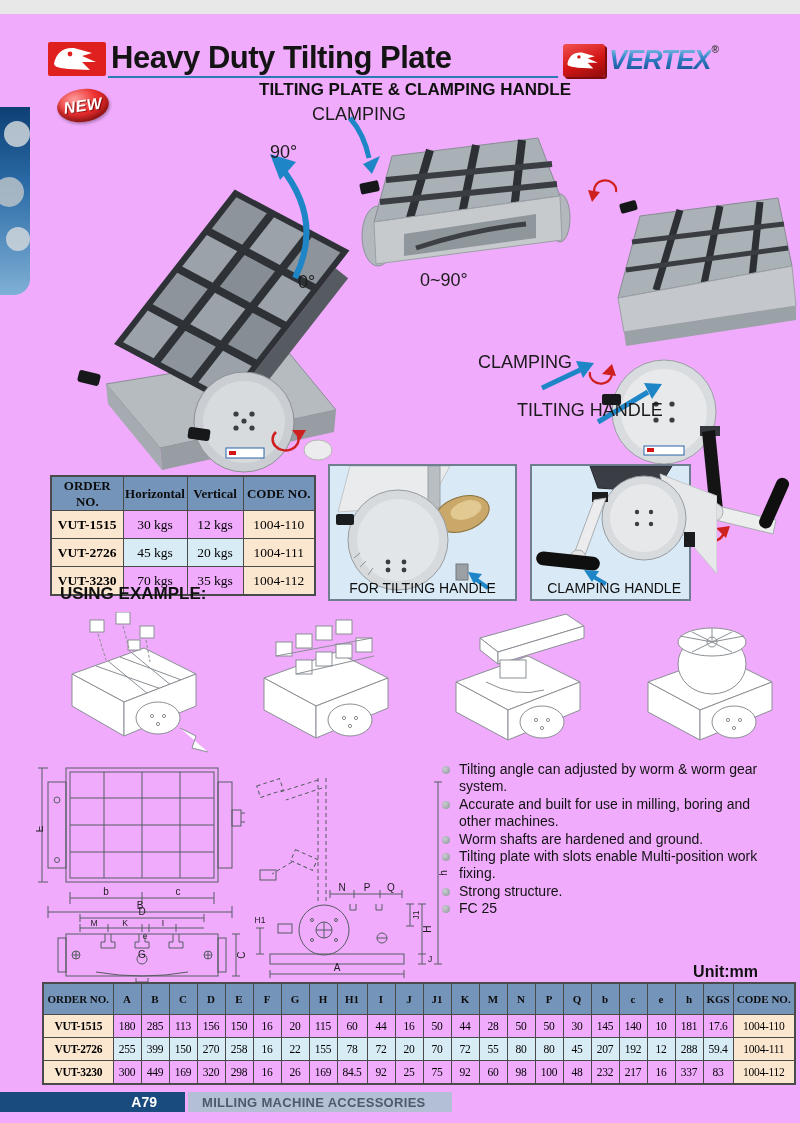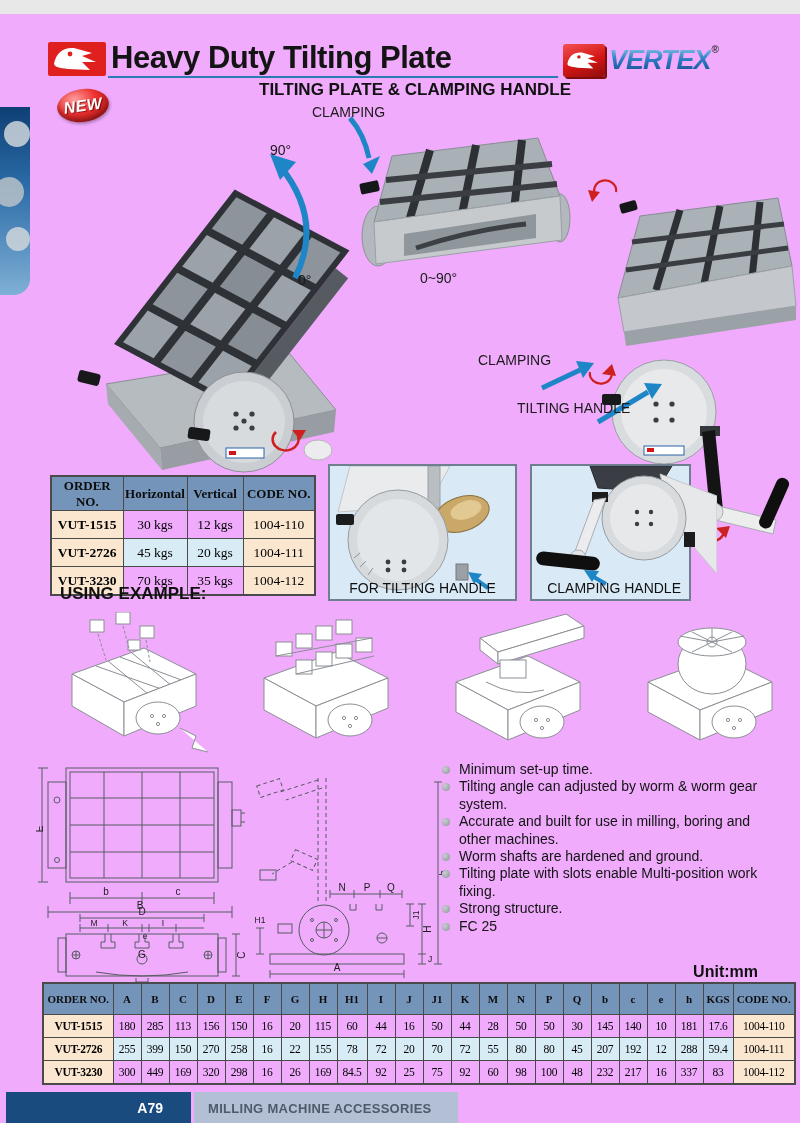--- a/index.html
+++ b/index.html
@@ -25,21 +25,21 @@
       display:flex;align-items:center;justify-content:center;transform:rotate(-8deg);}
   .new-badge span{color:#fff;font-weight:900;font-style:italic;font-size:16px;letter-spacing:.5px;
       text-shadow:1px 1px 1px #7e0c0c;}
 
   
   .side-strip{left:0;top:93px;width:30px;height:188px;border-radius:0 0 16px 0;
       background:linear-gradient(180deg,#0e3f74 0%,#2a6aa6 40%,#7fb0d6 100%);overflow:hidden;}
   .side-strip i{position:absolute;display:block;border-radius:50%;background:#cfd6da;opacity:.85;}
 
   
-  .ann{font-size:14px;color:#1b1b1b;white-space:nowrap;}
+  .ann{font-size:18px;color:#1b1b1b;white-space:nowrap;}
 
   
   .inset{top:450px;height:137px;background:#d9eaf6;border:2px solid #6f7f90;box-sizing:border-box;}
   .inset-cap{position:absolute;bottom:3px;width:100%;text-align:center;font-size:14px;color:#101010;}
 
   .using-heading{left:60px;top:570px;font-size:17px;font-weight:bold;color:#111;}
 
   
   .features{left:442px;top:747px;width:332px;list-style:none;margin:0;padding:0;}
   .features li{position:relative;padding-left:17px;font-size:14px;line-height:17.4px;color:#131313;}
@@ -55,21 +55,21 @@
   td:last-child{background:#fbe7cf;}
   tbody tr:nth-child(2) td:not(:first-child):not(:last-child){background:#d8ecf6;}
   .spec-table{left:50px;top:461px;width:264px;border:2px solid #4a4a4a;}
   .spec-table th{height:33px;font-size:13px;}
   .spec-table td{height:27px;font-size:13.5px;}
   .dim-table{left:42px;top:968px;width:752px;border:2px solid #4a4a4a;}
   .dim-table th{height:30px;font-size:11px;line-height:12px;}
   .dim-table td{height:22px;font-size:11.5px;letter-spacing:-0.3px;}
 
   
-  .footer{left:6px;top:1078px;height:32px;display:flex;align-items:stretch;}
+  .footer{left:0;top:1078px;height:20px;display:flex;align-items:stretch;}
   .footer-no{width:185px;background:#1a4b7e;color:#fff;font-size:14px;font-weight:bold;
       display:flex;align-items:center;justify-content:flex-end;padding-right:28px;box-sizing:border-box;}
   .footer-sec{background:#b2bfd4;color:#4d5a6b;font-size:13px;font-weight:bold;
       display:flex;align-items:center;padding:0 26px 0 14px;margin-left:3px;letter-spacing:.3px;}
 
   
   .tech text{font-family:"Liberation Sans",sans-serif;font-size:10px;fill:#1c1c1c;}
   .tech .sm{font-size:8.5px;}
   .tech line,.tech path,.tech rect,.tech circle,.tech polyline{stroke:#565c62;fill:none;stroke-width:1;}
   .ux path,.ux rect,.ux circle,.ux line,.ux polygon,.ux ellipse,.ux polyline{stroke:#8a8f94;fill:#ffffff;stroke-width:1;}
@@ -551,21 +551,20 @@
       <line x1="4" y1="170" x2="12" y2="170"></line>
       <line x1="4" y1="196" x2="12" y2="196"></line>
     <text class="sm" x="8" y="165" text-anchor="middle">H1</text>
     <line x1="18" y1="216" x2="152" y2="216"></line>
       <line x1="18" y1="212" x2="18" y2="220"></line>
       <line x1="152" y1="212" x2="152" y2="220"></line>
     <text x="85" y="213" text-anchor="middle">A</text>
   </svg>
 
   <ul class="abs features">
-      <li>Minimum set-up time.</li>
       <li>Tilting angle can adjusted by worm &amp; worm gear system.</li>
       <li>Accurate and built for use in milling, boring and other machines.</li>
       <li>Worm shafts are hardened and ground.</li>
       <li>Tilting plate with slots enable Multi-position work fixing.</li>
       <li>Strong structure.</li>
       <li>FC 25</li>
     </ul>
 
   <div class="abs unit-label">Unit:mm</div>
 

